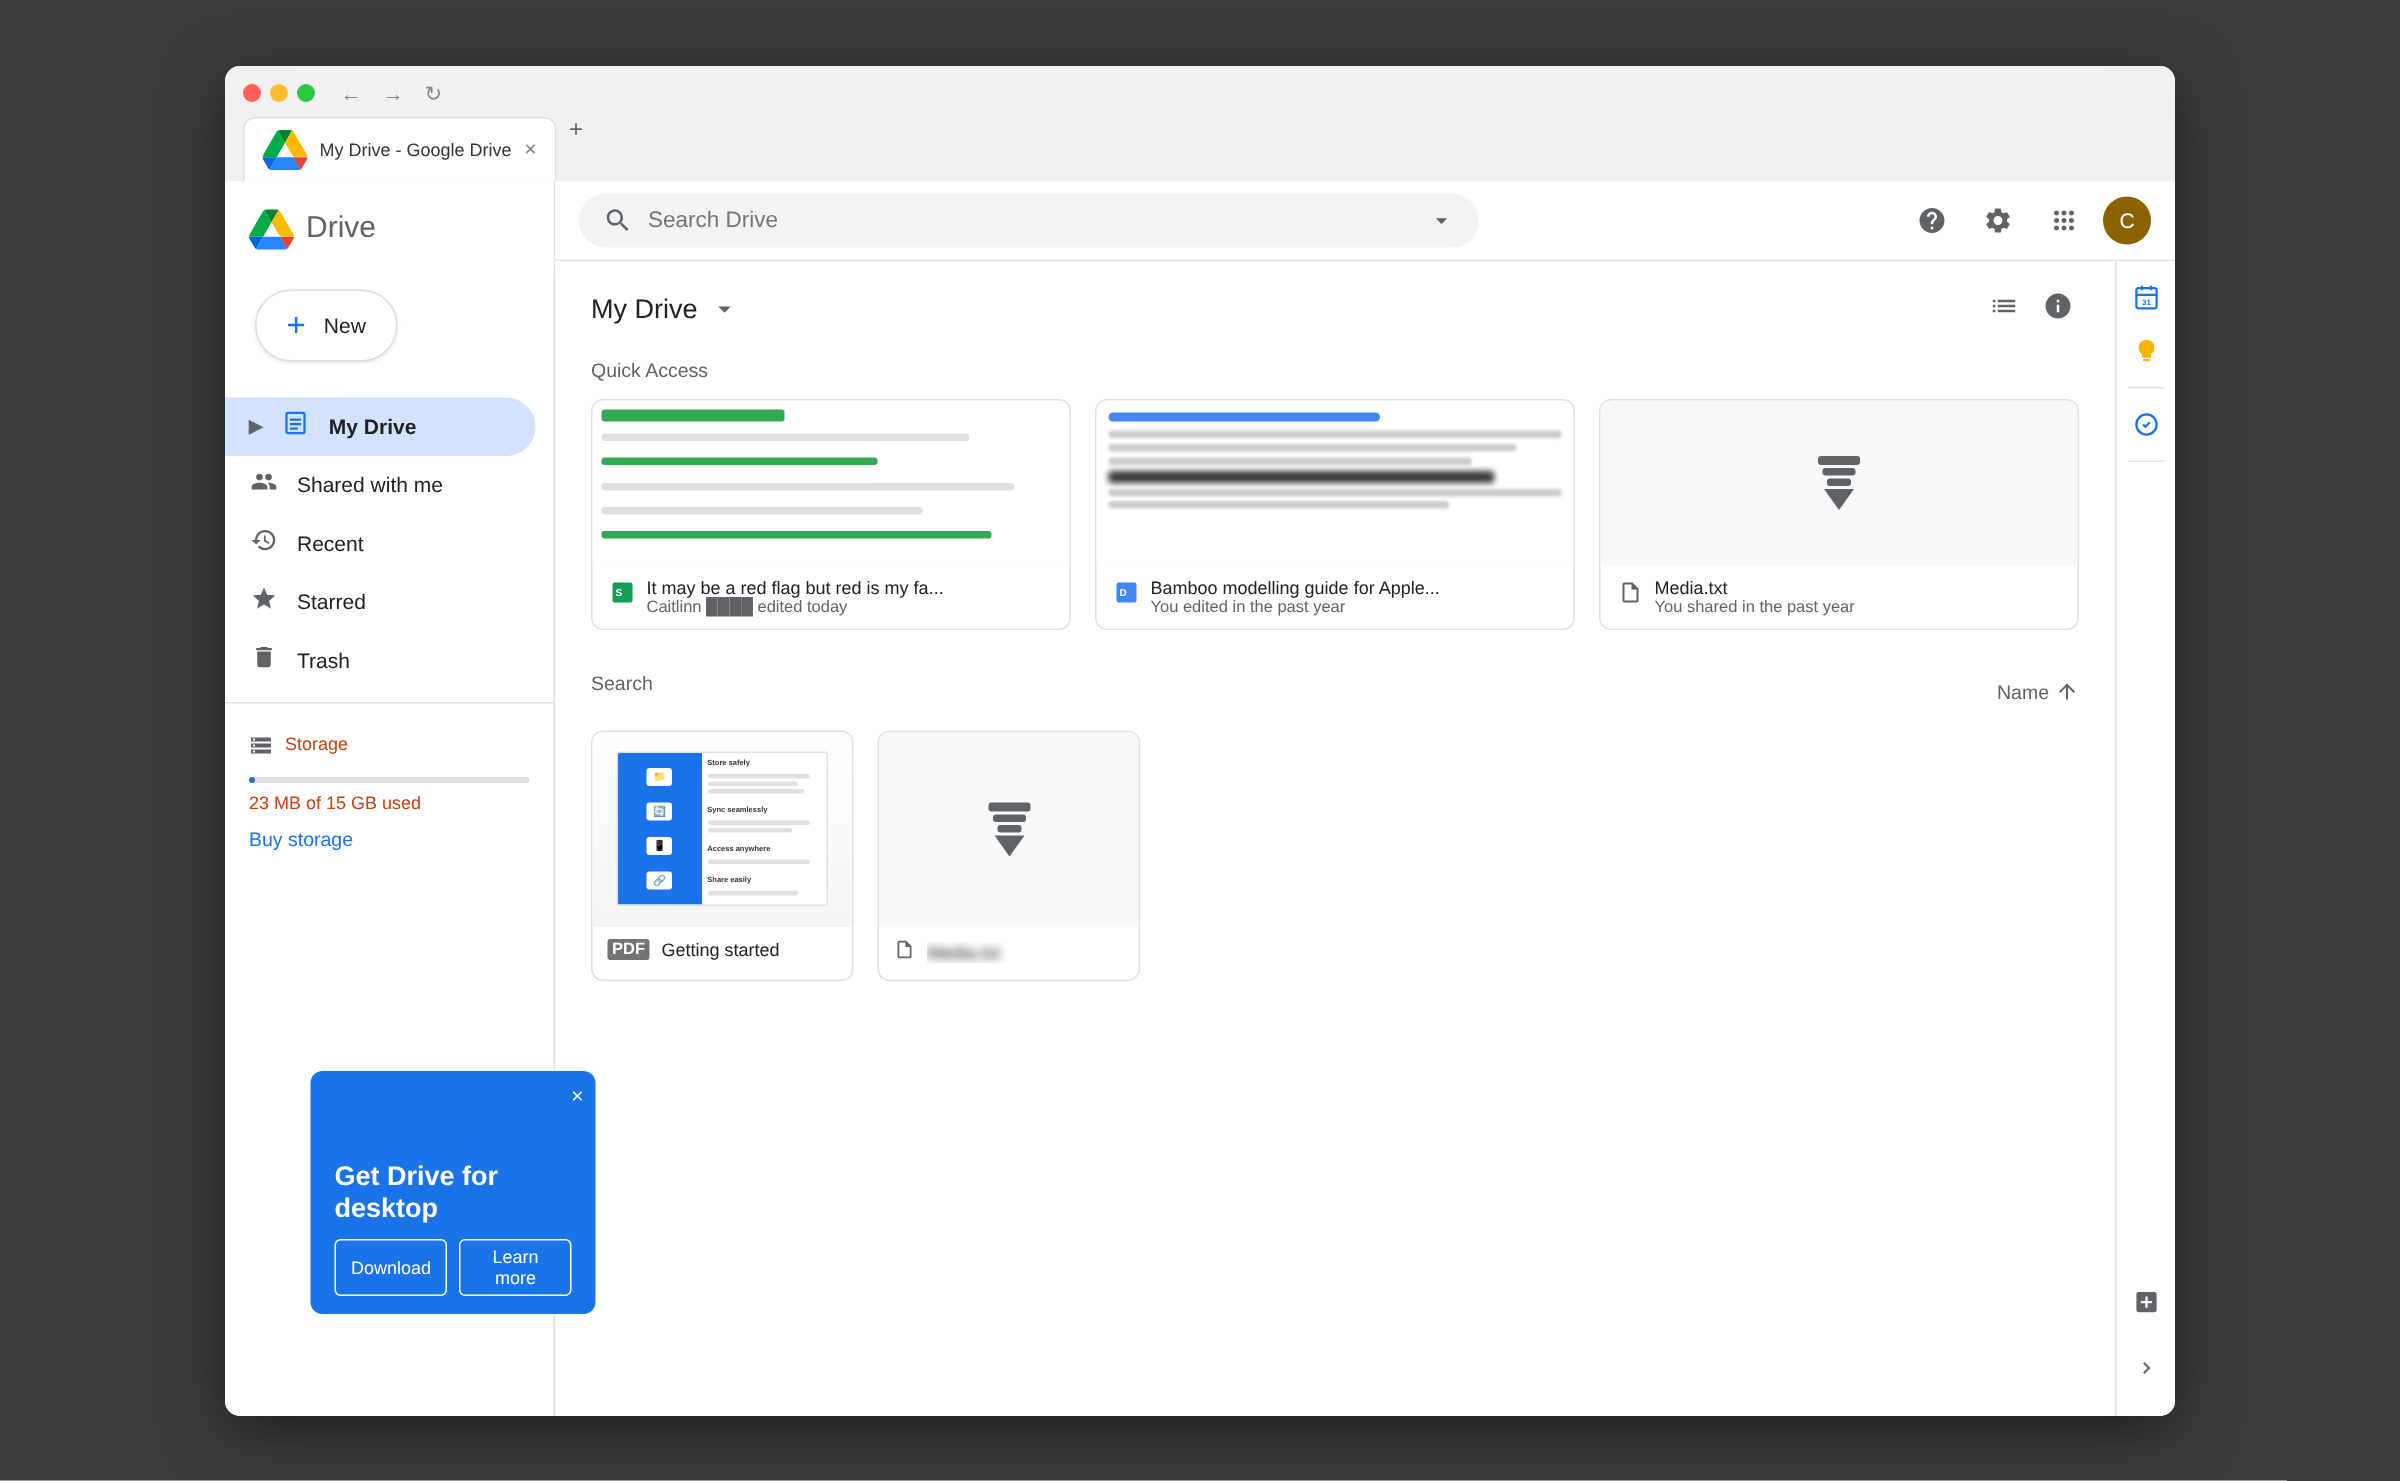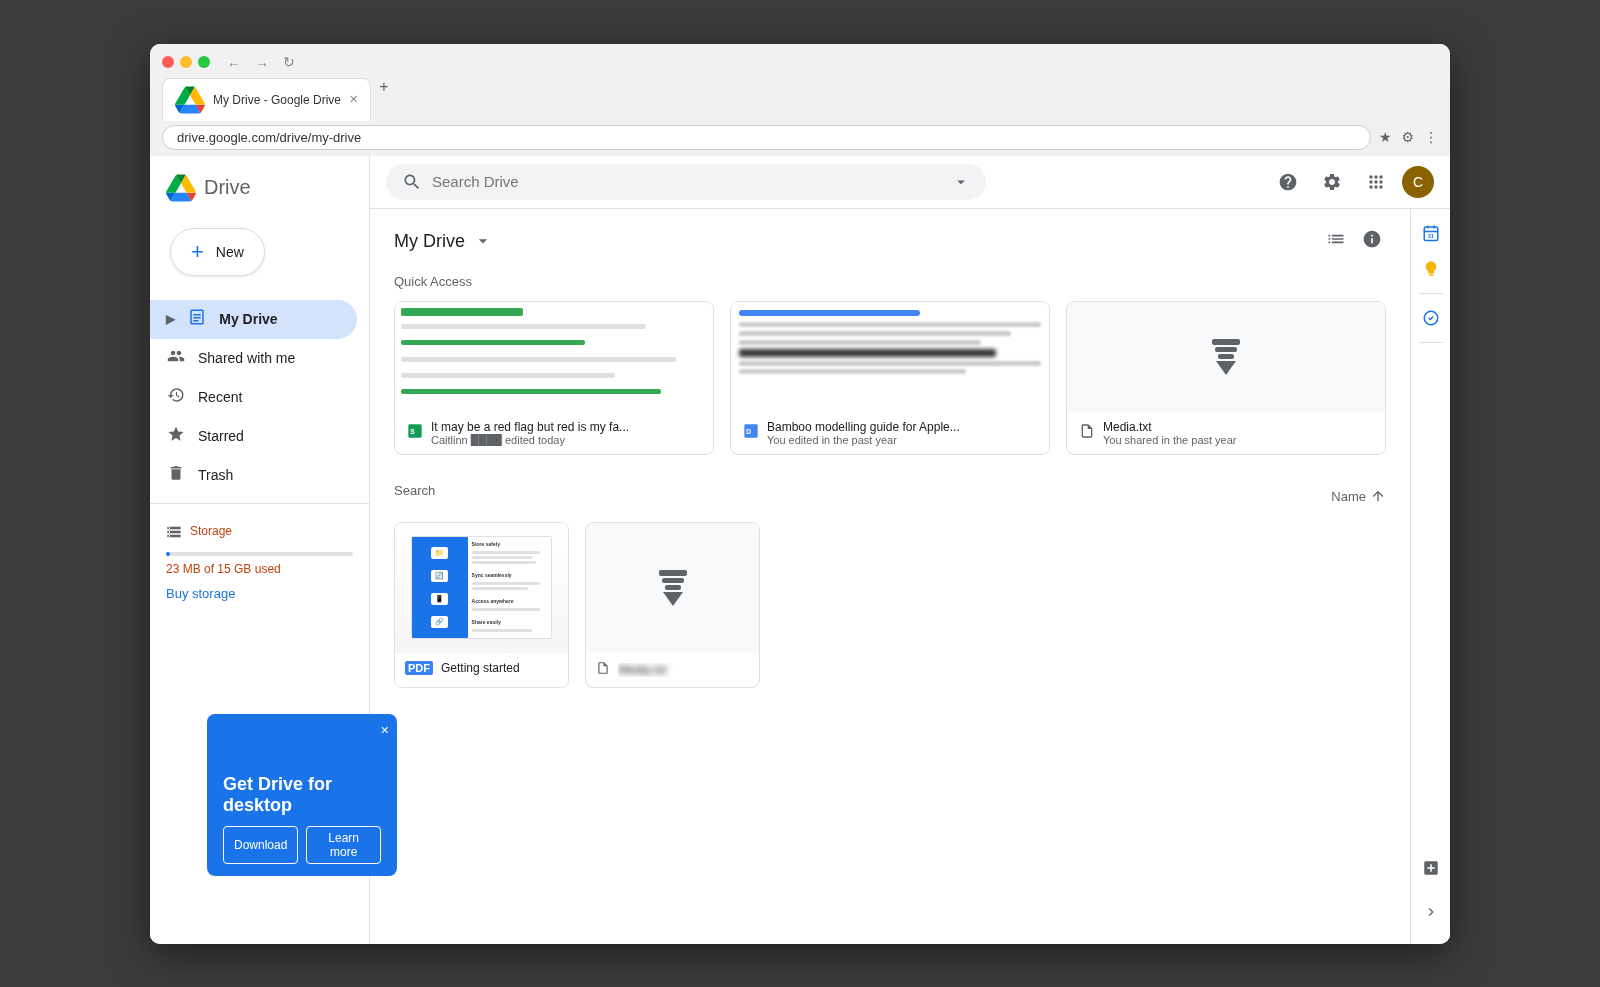--- a/index.html
+++ b/index.html
@@ -456,28 +456,20 @@
           <path d="m59.8 53h-32.3l-13.75 23.8c1.35.8 2.9 1.2 4.5 1.2h50.8c1.6 0 3.15-.45 4.5-1.2z" fill="#2684fc"></path>
           <path d="m73.4 26.5-12.7-22c-.8-1.4-1.95-2.5-3.3-3.3l-13.75 23.8 16.15 27h27.45c0-1.55-.4-3.1-1.2-4.5z" fill="#ffba00"></path>
         </svg>
         <span>My Drive - Google Drive</span>
         <span class="tab-close">✕</span>
       </div>
       <button class="new-tab-btn">+</button>
     </div>
   </div>
 
-  <div class="browser-addressbar">
-    <input class="address-input" type="text" value="drive.google.com/drive/my-drive" style="">
-    <div class="addr-icons">
-      <span style="cursor:pointer;">★</span>
-      <span style="cursor:pointer;">⚙</span>
-      <span style="cursor:pointer;">⋮</span>
-    </div>
-  </div>
 
   <div class="app-body">
 
     <div style="display:flex; flex-direction:column; width:220px; border-right:1px solid #e0e0e0; background:#fff; position:relative;">
 
       <div class="app-header" style="border-bottom:none; padding:12px 16px;">
         <a class="drive-logo">
           <svg class="gd-logo" viewBox="0 0 87.3 78" xmlns="http://www.w3.org/2000/svg">
             <path d="m6.6 66.85 3.85 6.65c.8 1.4 1.95 2.5 3.3 3.3l13.75-23.8h-27.5c0 1.55.4 3.1 1.2 4.5z" fill="#0066da"></path>
             <path d="m43.65 25-13.75-23.8c-1.35.8-2.5 1.9-3.3 3.3l-25.4 44a9.06 9.06 0 0 0 -1.2 4.5h27.5z" fill="#00ac47"></path>
@@ -741,21 +733,21 @@
                         <div style="font-size:5px; font-weight:bold; color:#333; margin-bottom:2px;">Access anywhere</div>
                         <div class="pdf-line" style="width:90%;"></div>
                         <div style="height:4px;"></div>
                         <div style="font-size:5px; font-weight:bold; color:#333; margin-bottom:2px;">Share easily</div>
                         <div class="pdf-line" style="width:80%;"></div>
                       </div>
                     </div>
                   </div>
                 </div>
                 <div class="file-card-footer">
-                  <span class="pdf-icon" style="font-size:11px; font-weight:bold; background:#3b82f6; color:#fff; padding:1px 3px; border-radius:2px;">PDF</span>
+                  <span class="pdf-icon" style="font-size:11px; font-weight:bold; background:#737373; color:#fff; padding:1px 3px; border-radius:2px;">PDF</span>
                   <div class="file-info">
                     <div class="file-name">Getting started</div>
                   </div>
                 </div>
               </div>
 
               <div class="file-card">
                 <div class="file-card-preview" style="background:#f8f9fa;">
                   <div class="drive-shape">
                     <div class="drive-shape-bar" style="width:28px; height:6px;"></div>

